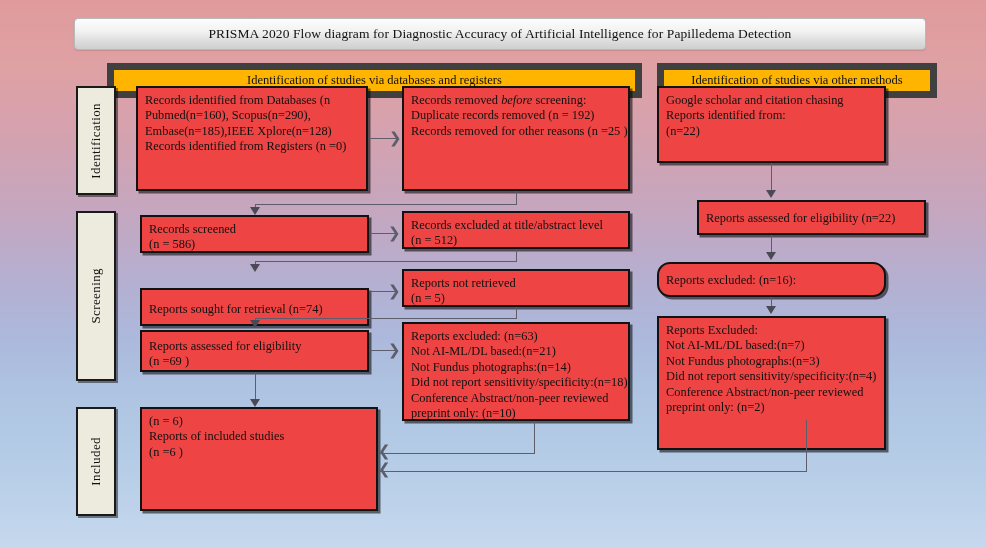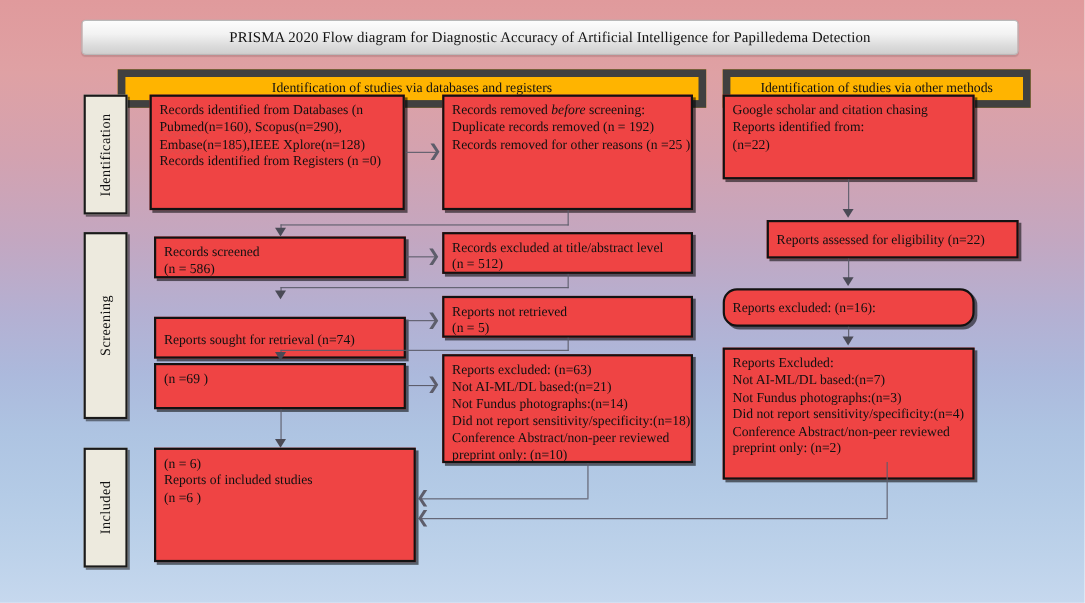--- a/index.html
+++ b/index.html
@@ -84,21 +84,21 @@
   .b-sought    {left:140px;top:273px;width:229px;height:38px;margin-top:15px;}
   .b-notretr   {left:402px;top:269px;width:228px;height:38px;}
   .b-assessed  {left:140px;top:330px;width:229px;height:42px;}
   .b-excl-63   {left:402px;top:322px;width:228px;height:99px;}
   .b-included  {left:140px;top:407px;width:238px;height:104px;}
 
   
   .b-other-src {left:657px;top:86px; width:229px;height:77px;}
   .b-elig-22   {left:657px;top:200px;width:229px;height:35px;margin-left:40px;}
   .b-excl-16   {left:657px;top:262px;width:229px;height:35px;border-radius:13px;}
-  .b-excl-big  {left:657px;top:316px;width:229px;height:120px;}
+  .b-excl-big  {left:657px;top:316px;width:229px;height:134px;}
 
   
   .ln-h,.ln-v{position:absolute;background:#5d5d6b;}
   .ln-h{height:1.4px;}
   .ln-v{width:1.4px;}
   .arr{position:absolute;width:0;height:0;}
   .arr-down{border-left:5px solid transparent;border-right:5px solid transparent;border-top:8px solid #4a4a56;}
   .chev{position:absolute;color:#5d5d6b;font-size:15px;line-height:0;font-family:"Liberation Sans",sans-serif;}
 </style>
 </head>
@@ -147,20 +147,21 @@
   <div class="box b-sought">
     <div class="ln" style="padding-top:7px;">Reports sought for retrieval (n=74)</div>
   </div>
 
   <div class="box b-notretr">
     <div class="ln">Reports not retrieved</div>
     <div class="ln">(n = 5)</div>
   </div>
 
   <div class="box b-assessed">
+    <div class="ln" style="padding-top:2px;">Reports assessed for eligibility</div>
     <div class="ln">(n =69 )</div>
   </div>
 
   <div class="box b-excl-63">
     <div class="ln">Reports excluded: (n=63)</div>
     <div class="ln">Not AI-ML/DL based:(n=21)</div>
     <div class="ln">Not Fundus photographs:(n=14)</div>
     <div class="ln">Did not report sensitivity/specificity:(n=18)</div>
     <div class="ln">Conference Abstract/non-peer reviewed</div>
     <div class="ln">preprint only: (n=10)</div>

